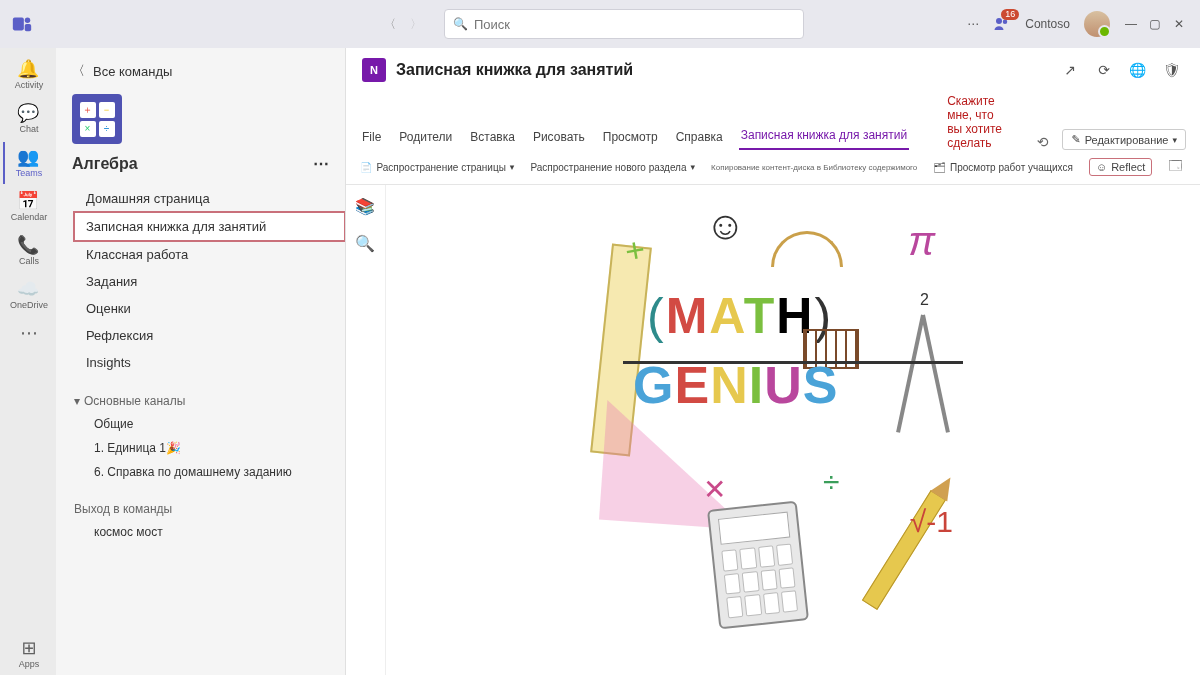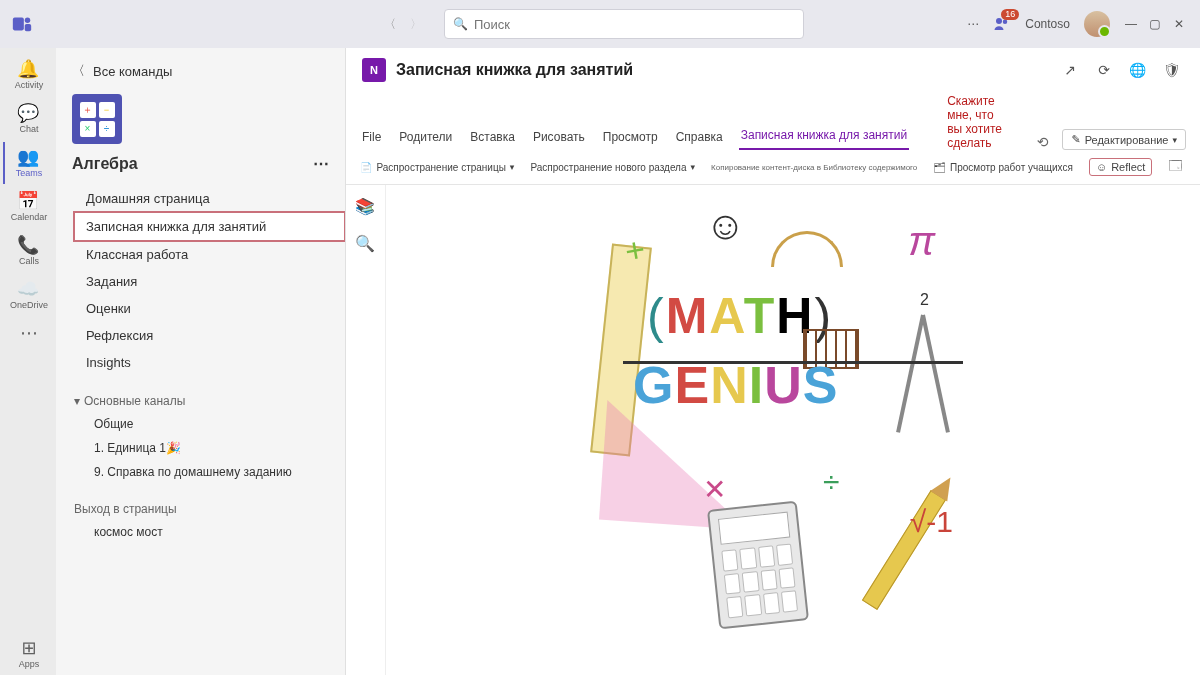--- a/index.html
+++ b/index.html
@@ -206,25 +206,25 @@
       <div class="tab">Рефлексия</div>
       <div class="tab">Insights</div>
     </div>
     <div class="channels">
       <div class="chhead">
           <span>▾</span>
           <span>Основные каналы</span>
         </div>
       <div class="ch">Общие</div>
       <div class="ch">1. Единица 1🎉</div>
-      <div class="ch">9. Справка по домашнему заданию</div>
+      <div class="ch">6. Справка по домашнему заданию</div>
     </div>
     <div class="channels group2">
       <div class="chhead" style="padding-left:18px">
-          <span>Выход в страницы</span>
+          <span>Выход в команды</span>
         </div>
       <div class="ch">космос мост</div>
     </div>
   </div>
 
   <div class="content">
     <div class="chead">
       <div class="onenote-icon">N</div>
       <div class="title">Записная книжка для занятий</div>
       <div class="spacer"></div>

